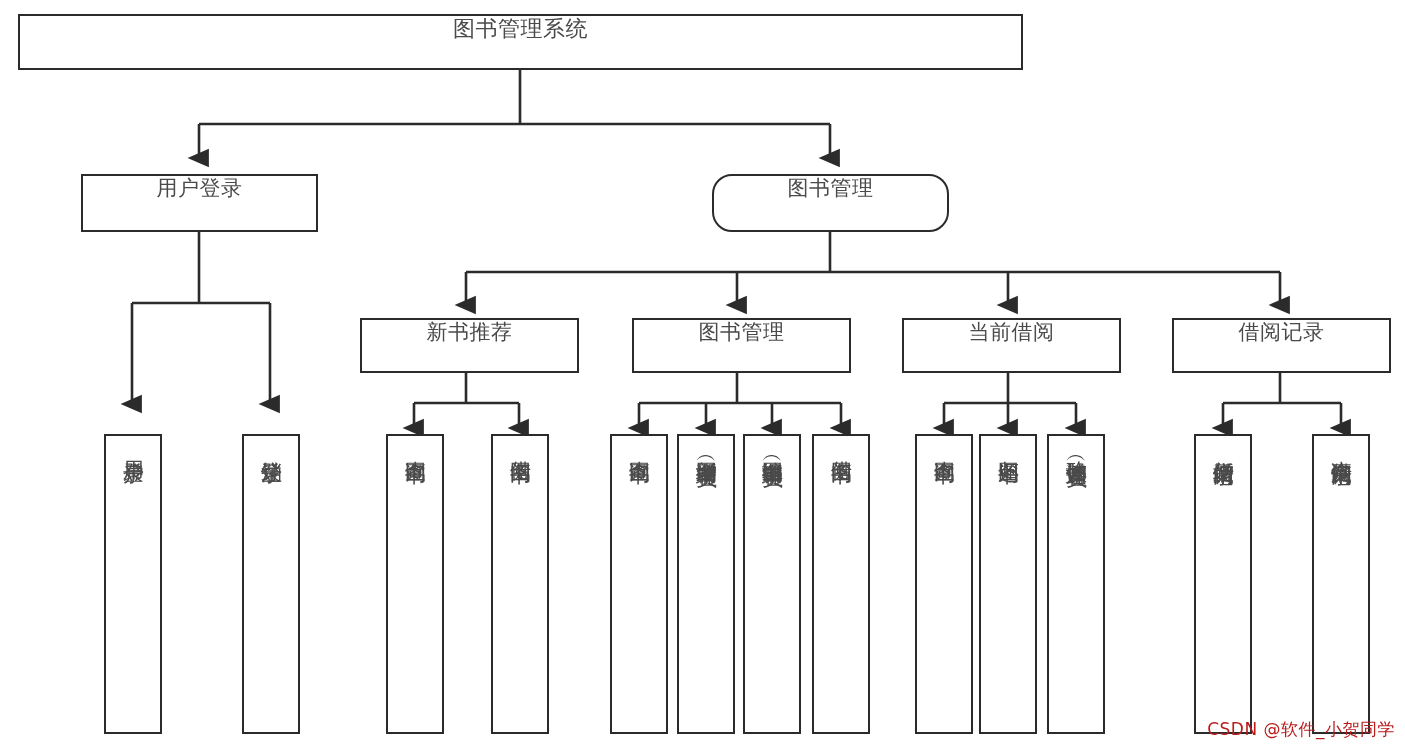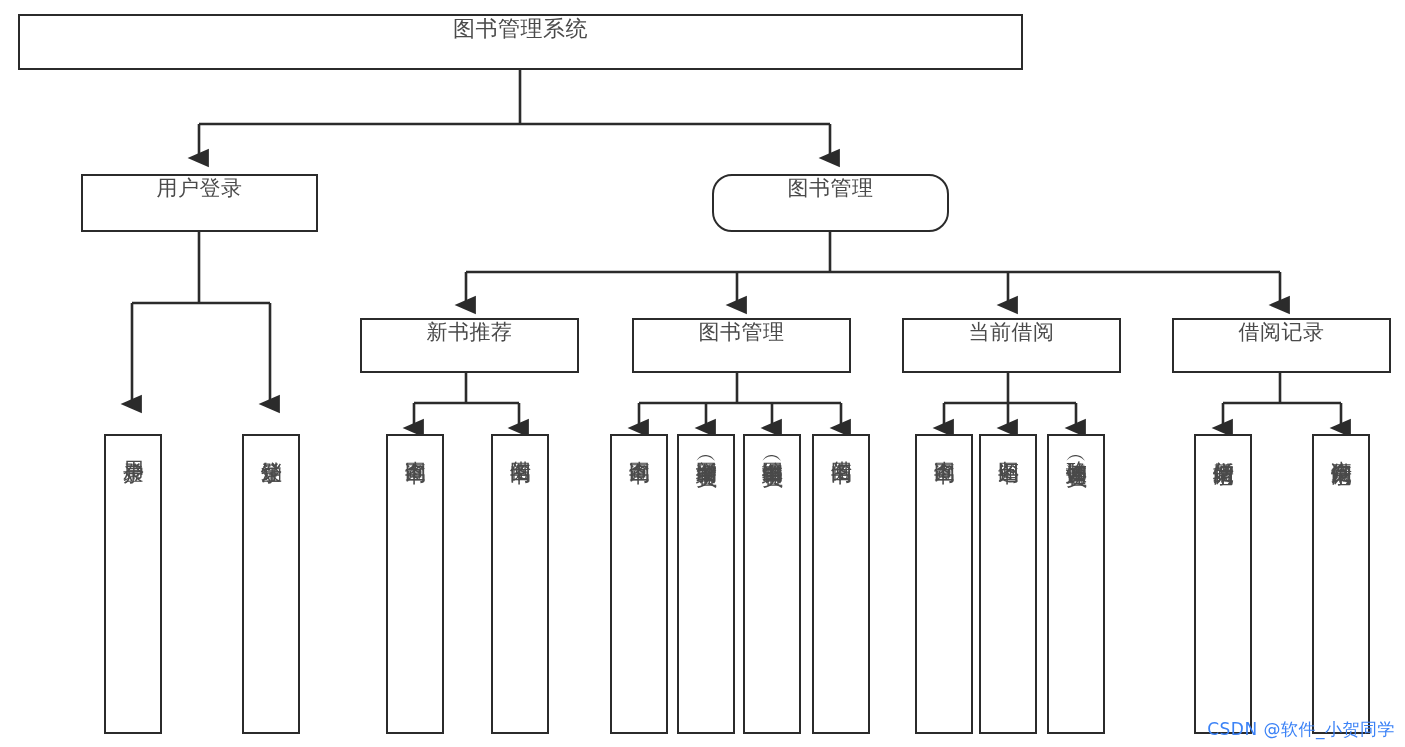--- a/index.html
+++ b/index.html
@@ -54,21 +54,21 @@
     line-height: 1.18;
     letter-spacing: 1px;
     color: #4a4a4a;
     white-space: nowrap;
   }
   .watermark {
     position: absolute;
     right: 10px;
     bottom: 6px;
     font-size: 17px;
-    color: #3b82f6;
+    color: #b91c1c;
     white-space: nowrap;
     letter-spacing: 0.5px;
     margin-left: 7px;
   }
 </style>
 </head>
 <body>
 
 <div id="canvas">
 

